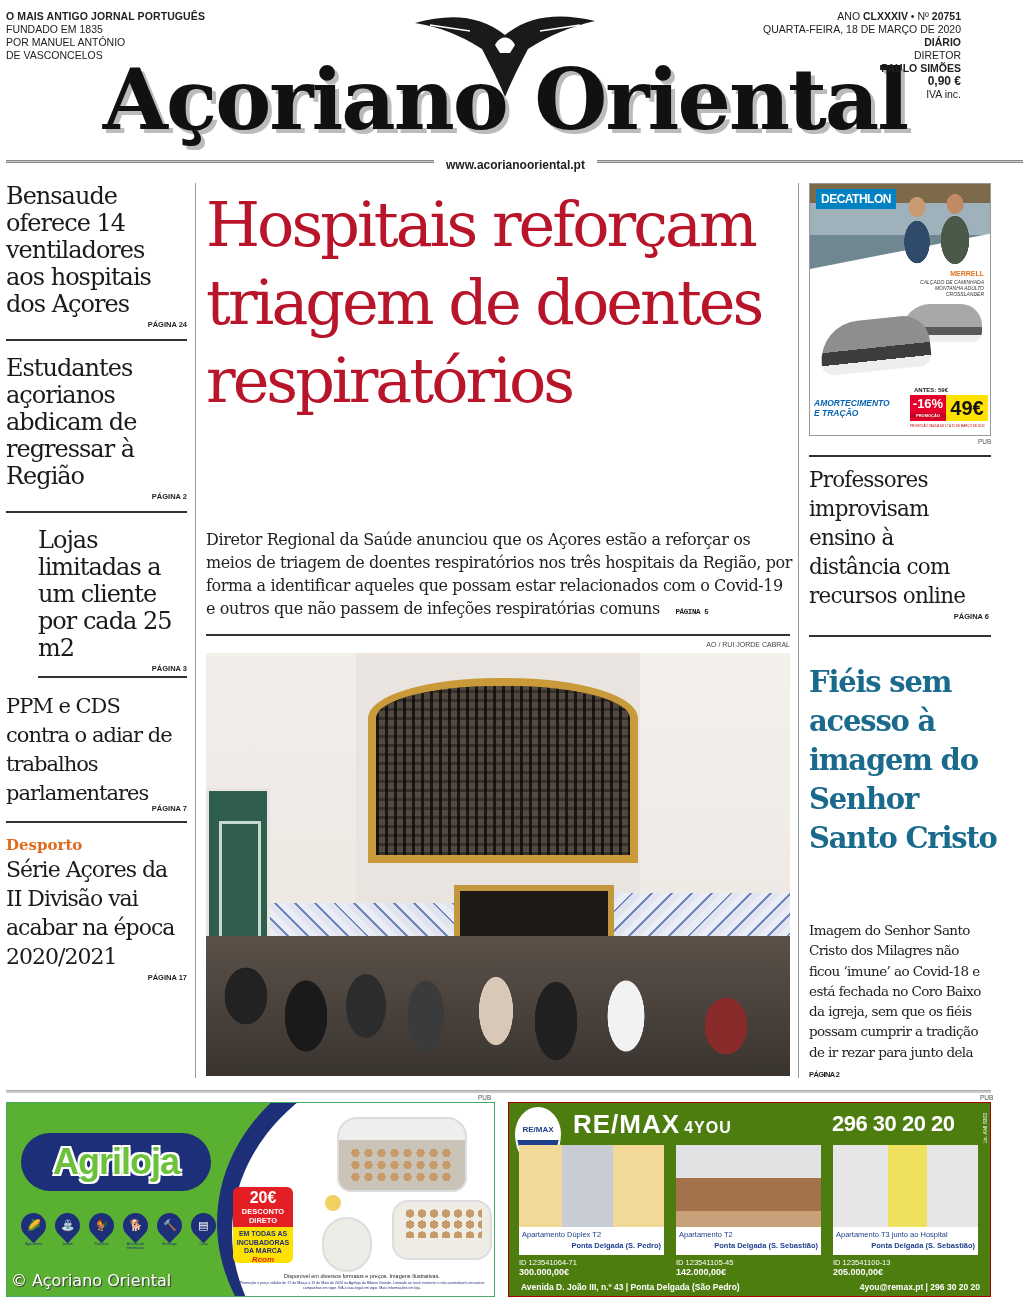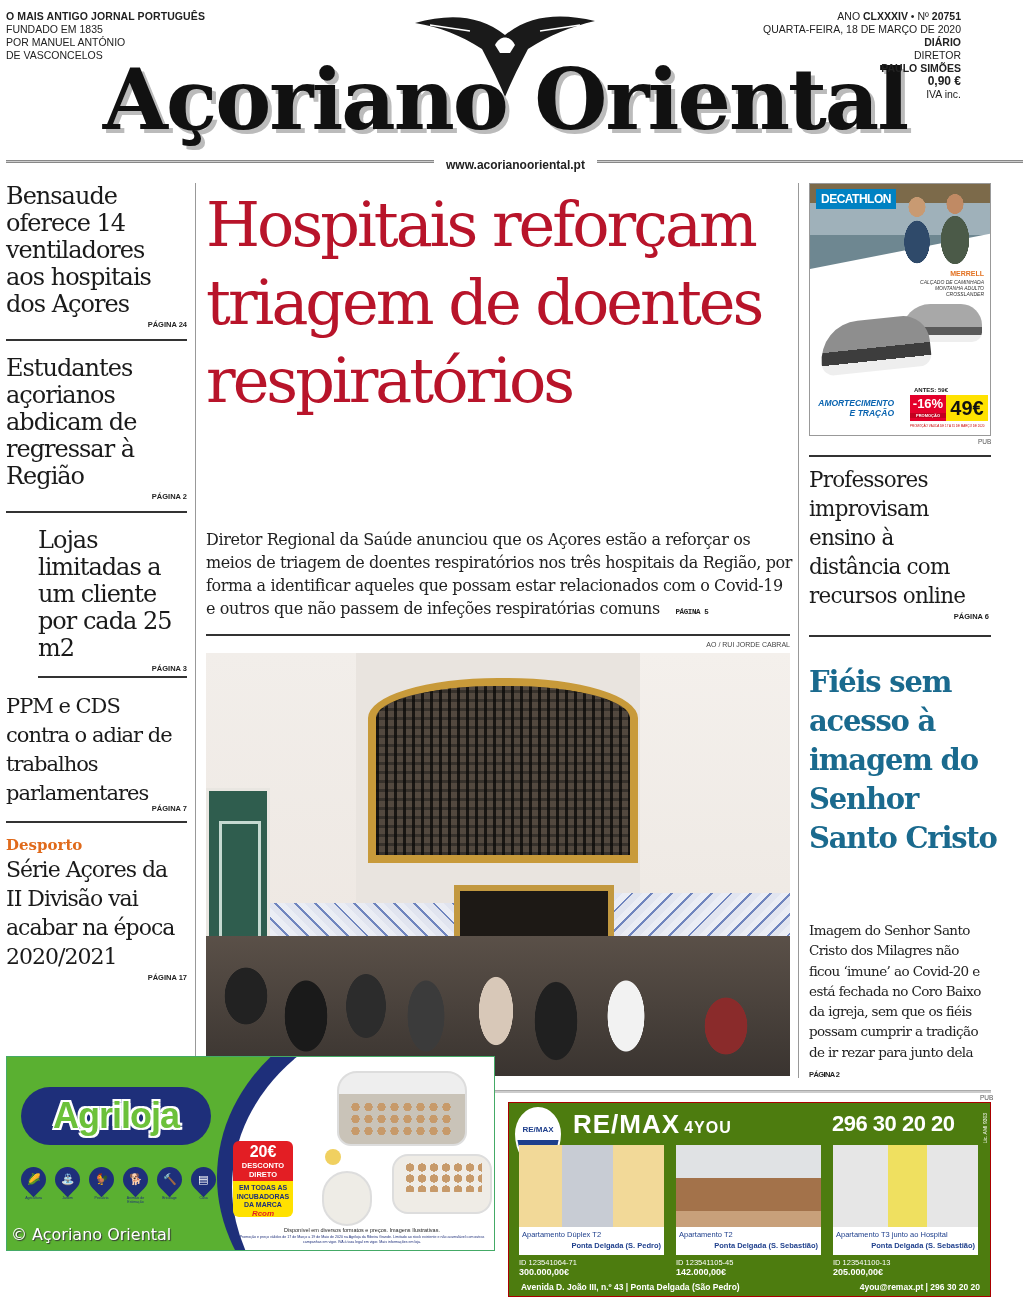--- a/index.html
+++ b/index.html
@@ -71,40 +71,40 @@
   .ad-decathlon .people { position: absolute; left: 85px; top: 8px; width: 85px; height: 72px; background:
       radial-gradient(ellipse 12px 14px at 22px 15px, #c89a72 70%, transparent 72%),
       radial-gradient(ellipse 18px 30px at 22px 50px, #2f4a6a 70%, transparent 72%),
       radial-gradient(ellipse 12px 14px at 60px 12px, #c08a64 70%, transparent 72%),
       radial-gradient(ellipse 20px 34px at 60px 48px, #4b5a48 70%, transparent 72%); }
   .ad-decathlon .brand { position: absolute; left: 6px; top: 5px; background: #0082c3; color: #fff; font-family: "Liberation Sans", sans-serif; font-weight: bold; font-size: 12px; padding: 3px 5px; letter-spacing: -0.5px; }
   .ad-decathlon .merrell { position: absolute; right: 6px; top: 86px; color: #e37222; font-family: "Liberation Sans", sans-serif; font-weight: bold; font-size: 7px; }
   .ad-decathlon .prod { position: absolute; right: 6px; top: 95px; text-align: right; font-family: "Liberation Sans", sans-serif; font-style: italic; font-size: 5px; line-height: 6px; color: #333; width: 80px; }
   .ad-decathlon .shoe1 { position: absolute; left: 10px; top: 135px; width: 110px; height: 52px; border-radius: 60px 40px 18px 18px; background: linear-gradient(#8e8e8e 0 55%, #3d3d3d 55% 80%, #eee 80%); transform: rotate(-6deg); }
   .ad-decathlon .shoe2 { position: absolute; left: 92px; top: 120px; width: 80px; height: 38px; border-radius: 40px 30px 14px 14px; background: linear-gradient(#a8a8a8 0 60%, #5a5a5a 60% 82%, #eee 82%); }
-  .ad-decathlon .slogan { position: absolute; left: 4px; top: 214px; width: 80px; text-align: right; font-family: "Liberation Sans", sans-serif; font-style: italic; font-weight: bold; font-size: 8.5px; line-height: 10px; color: #0a64b0; }
+  .ad-decathlon .slogan { position: absolute; left: 4px; top: 214px; width: 80px; text-align: left; font-family: "Liberation Sans", sans-serif; font-style: italic; font-weight: bold; font-size: 8.5px; line-height: 10px; color: #0a64b0; }
   .ad-decathlon .antes { position: absolute; left: 104px; top: 203px; font-family: "Liberation Sans", sans-serif; font-weight: bold; font-size: 6px; color: #222; }
   .ad-decathlon .disc { position: absolute; left: 100px; top: 211px; width: 36px; height: 26px; background: #e4002b; color: #fff; font-family: "Liberation Sans", sans-serif; font-weight: bold; font-size: 13px; text-align: center; line-height: 18px; }
   .ad-decathlon .disc small { display: block; font-size: 4px; line-height: 5px; background: #c2001f; }
   .ad-decathlon .price { position: absolute; left: 136px; top: 211px; width: 42px; height: 26px; background: #ffe200; color: #111; font-family: "Liberation Sans", sans-serif; font-weight: bold; font-size: 20px; text-align: center; line-height: 26px; }
   .ad-decathlon .fine { position: absolute; left: 100px; top: 240px; font-family: "Liberation Sans", sans-serif; font-size: 3px; color: #c00; }
   .pub { font-family: "Liberation Sans", sans-serif; font-size: 6.5px; color: #555; position: absolute; }
 
   .rcol-rule { position: absolute; left: 809px; width: 182px; height: 2px; background: #333; }
   .prof { position: absolute; left: 809px; top: 465px; width: 182px; font-family: "DejaVu Serif", serif; font-size: 21.5px; line-height: 29px; letter-spacing: -0.8px; color: #1a1a1a; }
   .prof-pg { position: absolute; left: 809px; top: 612px; width: 180px; text-align: right; font-family: "Liberation Sans", sans-serif; font-weight: bold; font-size: 7.5px; }
 
   .fieis { position: absolute; left: 809px; top: 663px; width: 200px; font-family: "DejaVu Serif", serif; font-weight: bold; font-size: 29px; line-height: 39px; letter-spacing: -1.2px; color: #1a6a8e; }
   .fieis-body { position: absolute; left: 809px; top: 920px; width: 182px; font-family: "DejaVu Serif", serif; font-size: 13.5px; line-height: 20.3px; letter-spacing: -0.6px; color: #222; }
   .fieis-body .pg { font-family: "Liberation Sans", sans-serif; font-weight: bold; font-size: 7.5px; }
 
   .bottom-rule { position: absolute; left: 6px; right: 40px; top: 1090px; height: 3px; background: #ccc; border-top: 1px solid #aaa; }
 
   
-  .ad-agri { position: absolute; left: 6px; top: 1056px; width: 489px; height: 195px; background: #5ab031; overflow: hidden; border: 1px solid #4a6; }
+  .ad-agri { position: absolute; left: 6px; top: 1102px; width: 489px; height: 195px; background: #5ab031; overflow: hidden; border: 1px solid #4a6; }
   .ad-agri .swoosh { position: absolute; left: 210px; top: -60px; width: 420px; height: 360px; border-radius: 50%; background: #1e2f7a; }
   .ad-agri .white { position: absolute; left: 225px; top: -50px; width: 420px; height: 360px; border-radius: 50%; background: #fff; }
   .ad-agri .pill { position: absolute; left: 14px; top: 30px; width: 190px; height: 58px; border-radius: 30px; background: #1e2f7a; }
   .ad-agri .pill span { display: block; text-align: center; line-height: 58px; font-family: "Liberation Sans", sans-serif; font-weight: bold; font-size: 36px; color: #6cc13a; text-shadow: -2px -2px 0 #fff, 2px -2px 0 #fff, -2px 2px 0 #fff, 2px 2px 0 #fff; letter-spacing: -1px; }
   .ad-agri .cats { position: absolute; left: 14px; top: 110px; display: flex; gap: 9px; }
   .ad-agri .cat { width: 25px; text-align: center; }
   .ad-agri .cat .pin { width: 25px; height: 25px; border-radius: 50% 50% 50% 0; transform: rotate(-45deg); background: #1e2f7a; margin: 0 auto; display: flex; align-items: center; justify-content: center; }
   .ad-agri .cat .pin span { transform: rotate(45deg); color: #fff; font-size: 11px; }
   .ad-agri .cat .lbl { font-family: "Liberation Sans", sans-serif; font-size: 3.5px; color: #1e2f7a; margin-top: 4px; line-height: 4px; }
   .ad-agri .coupon { position: absolute; left: 226px; top: 84px; width: 60px; height: 76px; border-radius: 6px; overflow: hidden; }
@@ -245,21 +245,21 @@
 </div>
 <div class="pub" style="left:978px;top:438px;">PUB</div>
 
 <div class="rcol-rule" style="top:455px;"></div>
 <div class="prof">Professores improvisam ensino à distância com recursos online</div>
 <div class="prof-pg">PÁGINA 6</div>
 <div class="rcol-rule" style="top:635px;"></div>
 
 <div class="fieis">Fiéis sem acesso à imagem do Senhor Santo Cristo</div>
 <p class="fieis-body">
-  <span>Imagem do Senhor Santo Cristo dos Milagres não ficou ‘imune’ ao Covid-20 e está fechada no Coro Baixo da igreja, sem que os fiéis possam cumprir a tradição de ir rezar para junto dela</span>
+  <span>Imagem do Senhor Santo Cristo dos Milagres não ficou ‘imune’ ao Covid-18 e está fechada no Coro Baixo da igreja, sem que os fiéis possam cumprir a tradição de ir rezar para junto dela</span>
   <span class="pg">PÁGINA 2</span>
 </p>
 
 <div class="bottom-rule"></div>
 
 <div class="pub" style="left:478px;top:1094px;">PUB</div>
 <div class="ad-agri">
   <div class="swoosh"></div>
   <div class="white"></div>
   <div class="pill">

